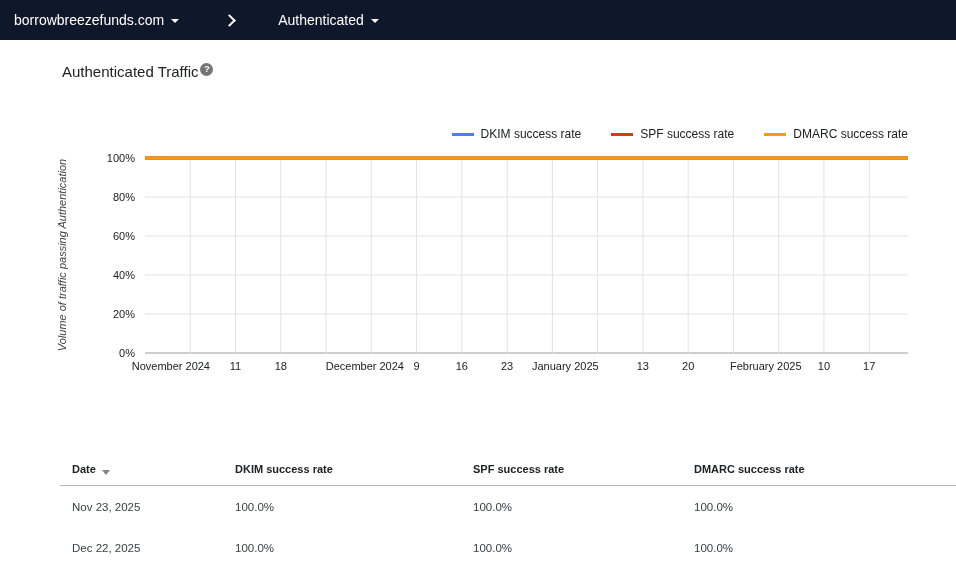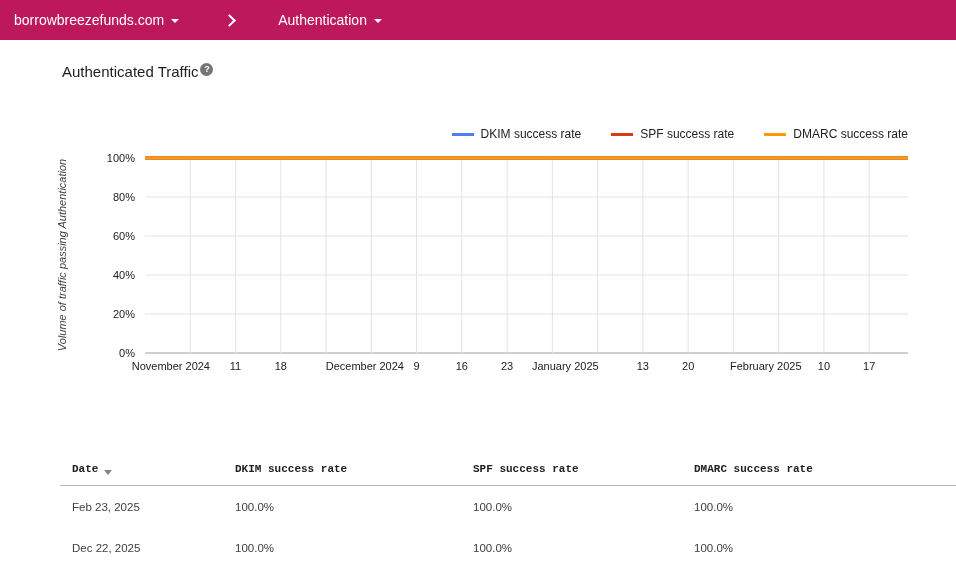--- a/index.html
+++ b/index.html
@@ -33,38 +33,38 @@
   #chart-svg{position:absolute;top:148px;left:0;}
   svg text{font-family:"Liberation Sans",sans-serif;}
 
   
   .tbl{position:absolute;top:452px;left:60px;right:0;color:#202124;}
   .tbl-head{display:grid;grid-template-columns:163px 238px 221px auto;padding-left:12px;
             height:33px;align-items:center;border-bottom:1px solid #b6b9be;
             font-weight:bold;font-size:11px;}
   .tbl-row{display:grid;grid-template-columns:163px 238px 221px auto;padding-left:12px;
            height:41px;align-items:center;color:#3c4043;font-size:11.5px;}
-  .th{display:flex;align-items:flex-end;font-family:Liberation Mono, monospace;}
+  .th{display:flex;align-items:flex-end;}
   .th.sortable{cursor:pointer;}
   .sort{width:0;height:0;border-left:4px solid transparent;border-right:4px solid transparent;
         border-top:5px solid #80868b;margin-left:6px;}
 </style>
 </head>
 <body>
 
 <div class="screen">
 
-  <header class="topbar" style="background: #be185d; gap: 28px;">
+  <header class="topbar" style="background: #0f172a; gap: 28px;">
     <div class="crumb">
       <span>borrowbreezefunds.com</span>
       <span class="caret"></span>
     </div>
     <span class="chev"></span>
     <div class="crumb">
-      <span>Authentication</span>
+      <span>Authenticated</span>
       <span class="caret"></span>
     </div>
   </header>
 
   <div class="page-title-row">
     <span>Authenticated Traffic</span><span class="help">?</span>
   </div>
 
   <div class="legend">
     <div class="legend-item">
@@ -134,21 +134,21 @@
     <div class="tbl-head">
       <div class="th sortable">
         <span>Date</span>
         <span class="sort"></span>
       </div>
       <div class="th">DKIM success rate</div>
       <div class="th">SPF success rate</div>
       <div class="th">DMARC success rate</div>
     </div>
     <div class="tbl-row">
-      <div>Feb 23, 2025</div>
+      <div>Nov 23, 2025</div>
       <div>100.0%</div>
       <div>100.0%</div>
       <div>100.0%</div>
     </div>
     <div class="tbl-row">
       <div>Dec 22, 2025</div>
       <div>100.0%</div>
       <div>100.0%</div>
       <div>100.0%</div>
     </div>

